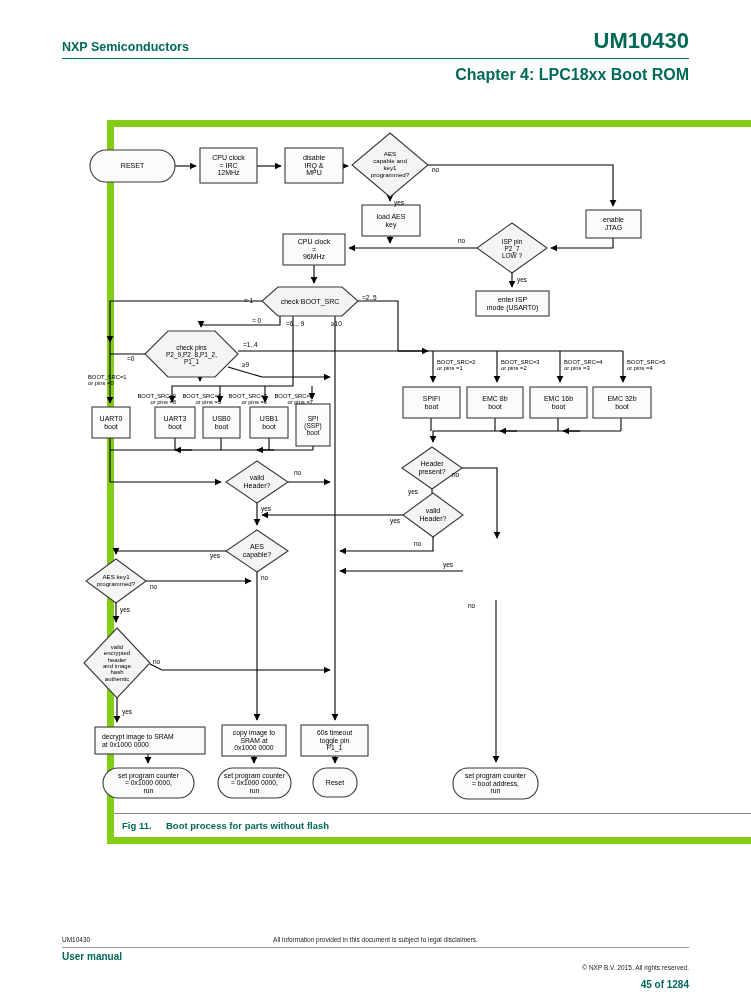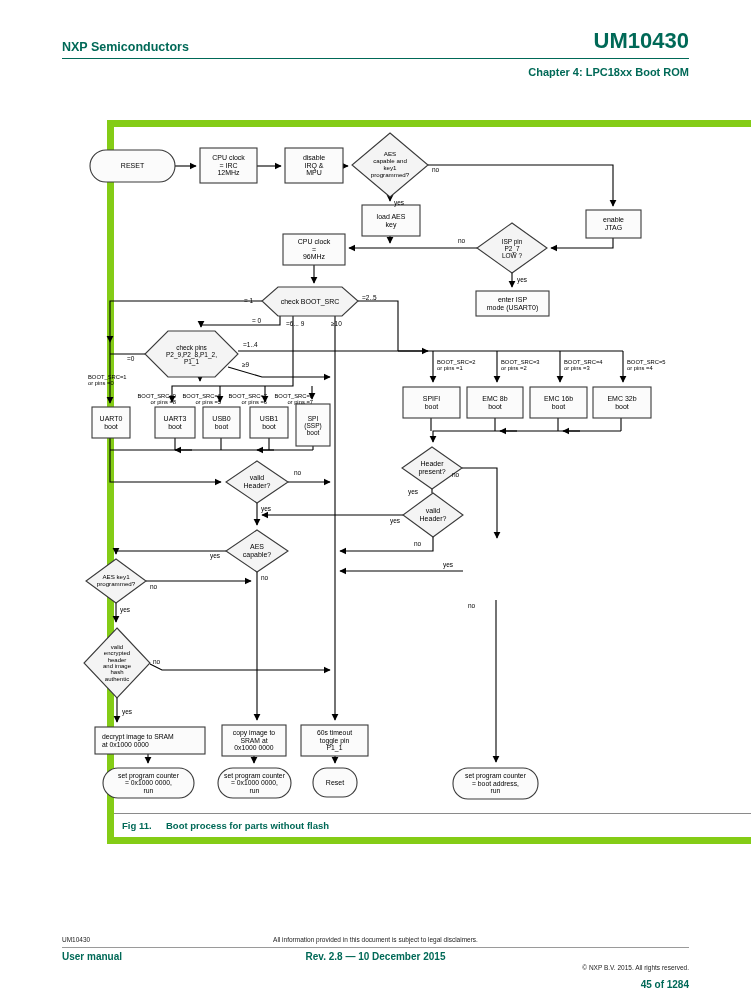--- a/index.html
+++ b/index.html
@@ -3,21 +3,21 @@
 <meta charset="utf-8">
 <style>
   html,body{margin:0;padding:0;background:#fff;}
   .page{position:relative;width:751px;height:999px;background:#fff;
         font-family:"Liberation Sans", sans-serif;color:#111;overflow:hidden;}
   .teal{color:#006957;}
   
   .brand{position:absolute;left:62px;top:40px;font-size:12.5px;font-weight:bold;}
   .docid{position:absolute;right:62px;top:28px;font-size:22px;font-weight:bold;}
   .hrule{position:absolute;left:62px;right:62px;top:58px;border-top:1.5px solid #006957;}
-  .chapter{position:absolute;right:62px;top:66px;font-size:11px;font-weight:bold;text-align:right;}
+  .chapter{position:absolute;right:62px;top:66px;font-size:16px;font-weight:bold;text-align:right;}
   
   .figure{position:absolute;left:62px;top:120px;width:638px;height:710px;border:7px solid #84cc16;margin-left:45px;}
   .caption{position:absolute;left:0;right:0;top:686px;border-top:1px solid #8a8a8a;padding:6px 0 0 8px;
            font-size:9.5px;font-weight:bold;}
   .caption .cap-label{display:inline-block;width:44px;}
   
   svg.flow{position:absolute;left:0;top:0;}
   .node{position:absolute;display:flex;align-items:center;justify-content:center;text-align:center;
         white-space:pre-line;font-size:7px;line-height:7.6px;color:#000;}
   .f65{font-size:6.5px;line-height:7px;}
@@ -281,16 +281,15 @@
   <div class="lbl" style="left:153px;top:658px;">no</div>
   <div class="lbl" style="left:122px;top:708px;">yes</div>
   <div class="lbl" style="left:443px;top:561px;">yes</div>
   <div class="lbl" style="left:468px;top:602px;">no</div>
 
   <div class="foot-small fl">UM10430</div>
   <div class="foot-small fc">All information provided in this document is subject to legal disclaimers.</div>
   <div class="foot-small fr">© NXP B.V. 2015. All rights reserved.</div>
   <div class="foot-rule"></div>
   <div class="foot-bold fl teal">User manual</div>
-  <div class="foot-bold fc teal">Rev. 2.8 — 10 December 2015</div>
   <div class="foot-bold fr teal">45 of 1284</div>
 
 </div>
 
 </body></html>

